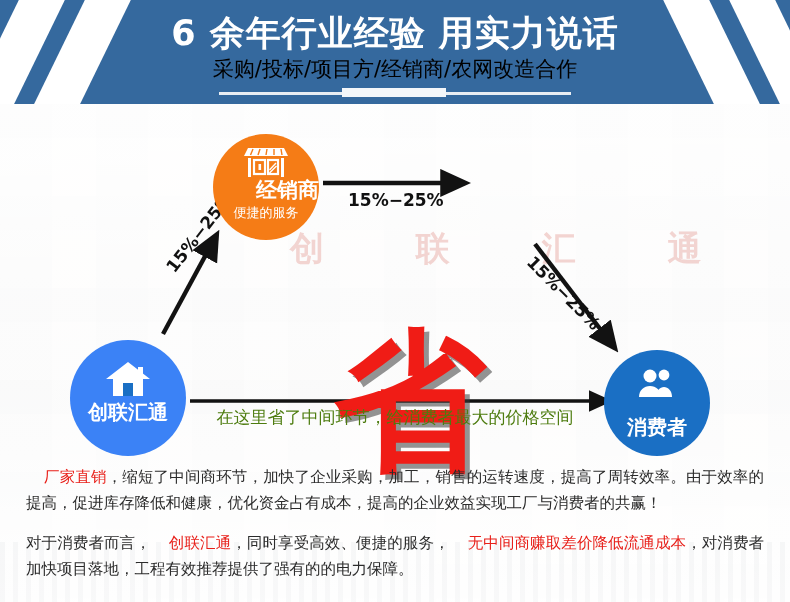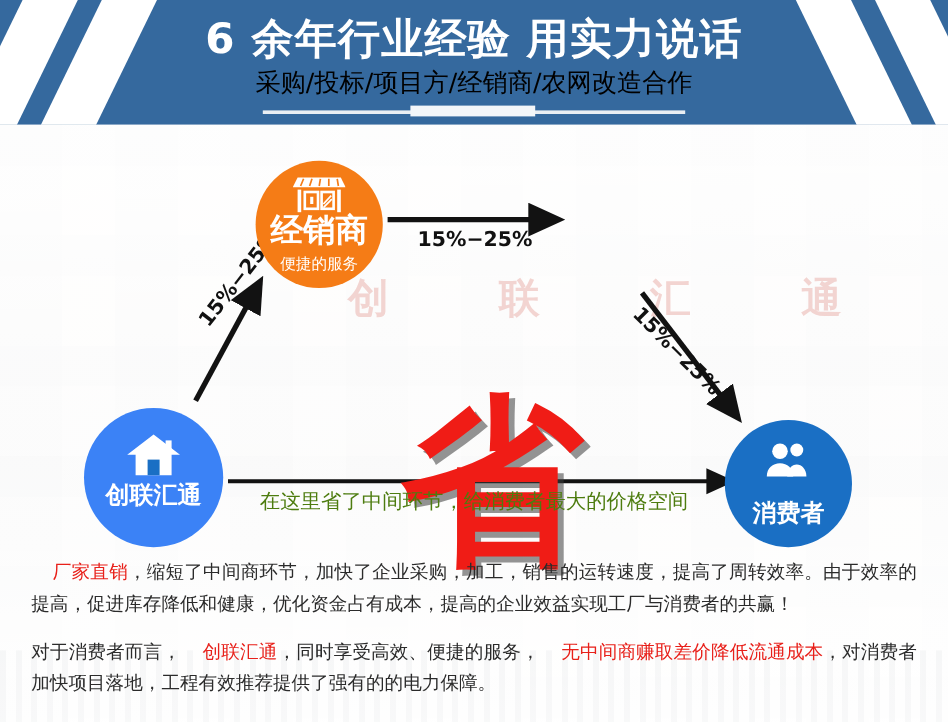--- a/index.html
+++ b/index.html
@@ -147,21 +147,21 @@
     font-weight: normal;
     white-space: nowrap;
   }
 
   #node-dealer {
     left: 213px; top: 30px;
     width: 106px; height: 106px;
     background: #f57c16;
     padding-top: 11px;
   }
-  #node-dealer .lbl { font-size: 27px; margin-top: 2px; }
+  #node-dealer .lbl { font-size: 21px; margin-top: 2px; text-align: right; }
   #node-dealer .sub { font-size: 13px; margin-top: 3px; }
 
   #node-power {
     left: 472px; top: 42px;
     width: 93px; height: 93px;
     background: #f57c16;
     padding-top: 13px;
   }
   #node-power .lbl { font-size: 20px; margin-top: 4px; }
 

